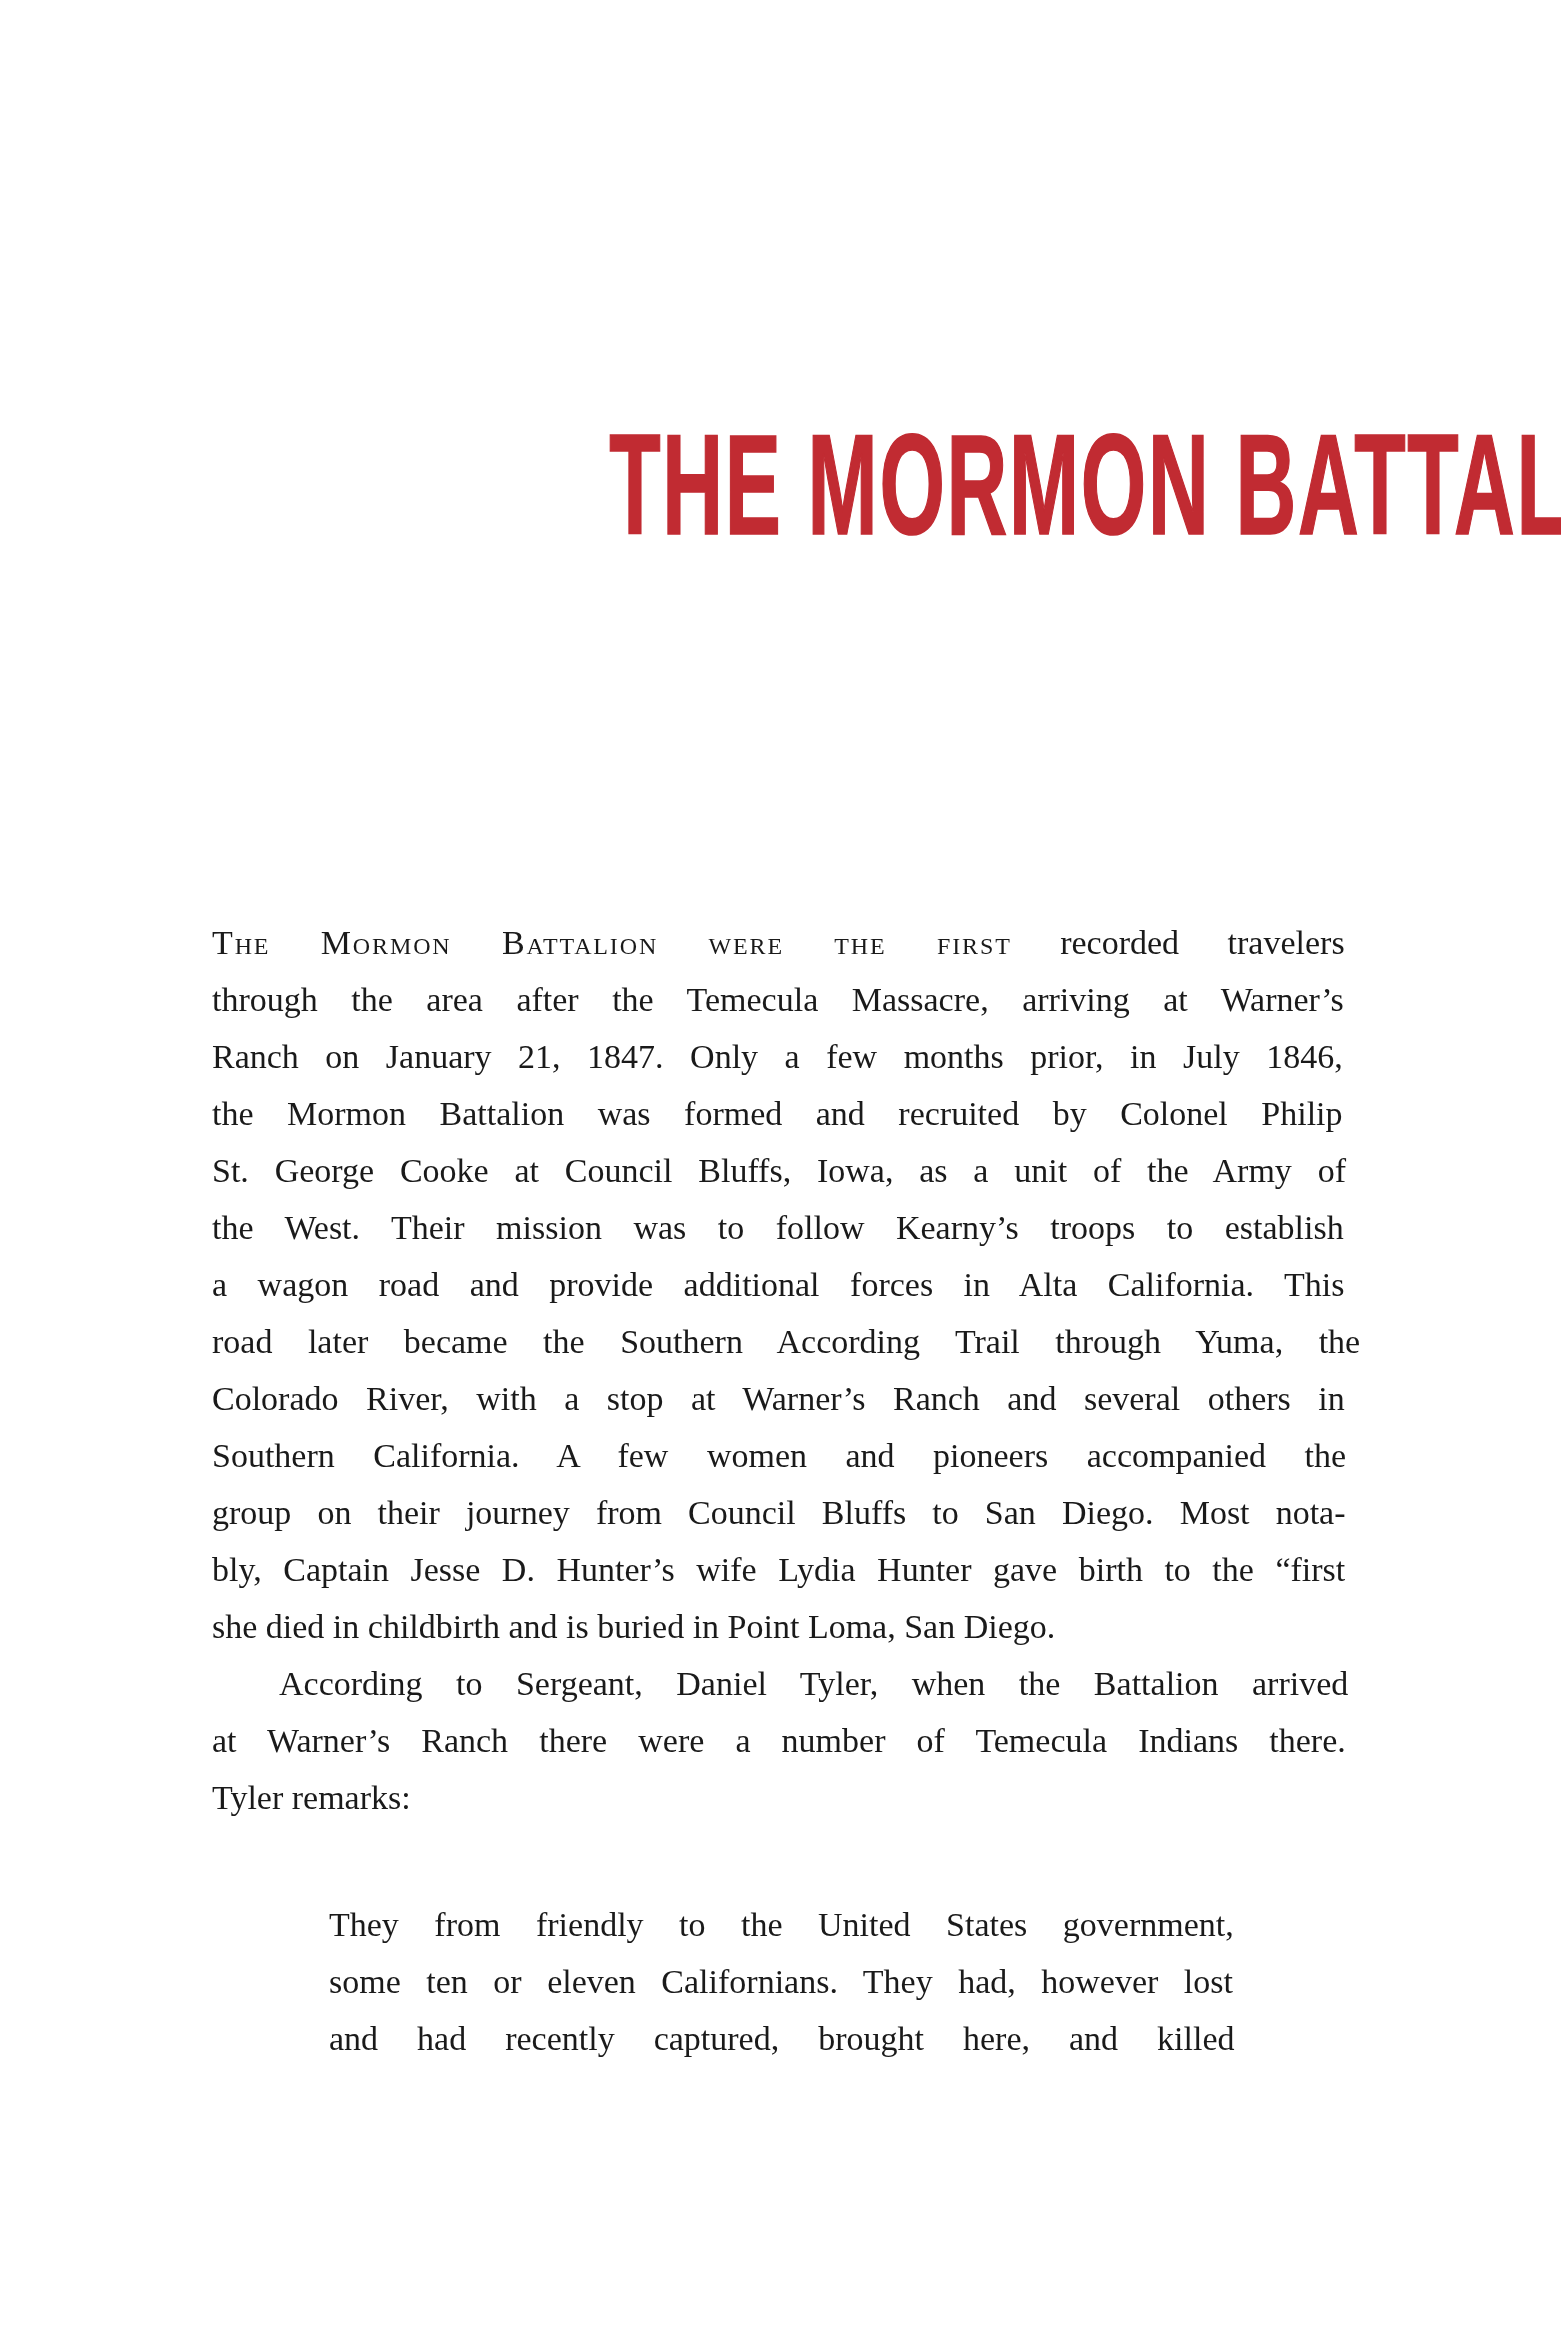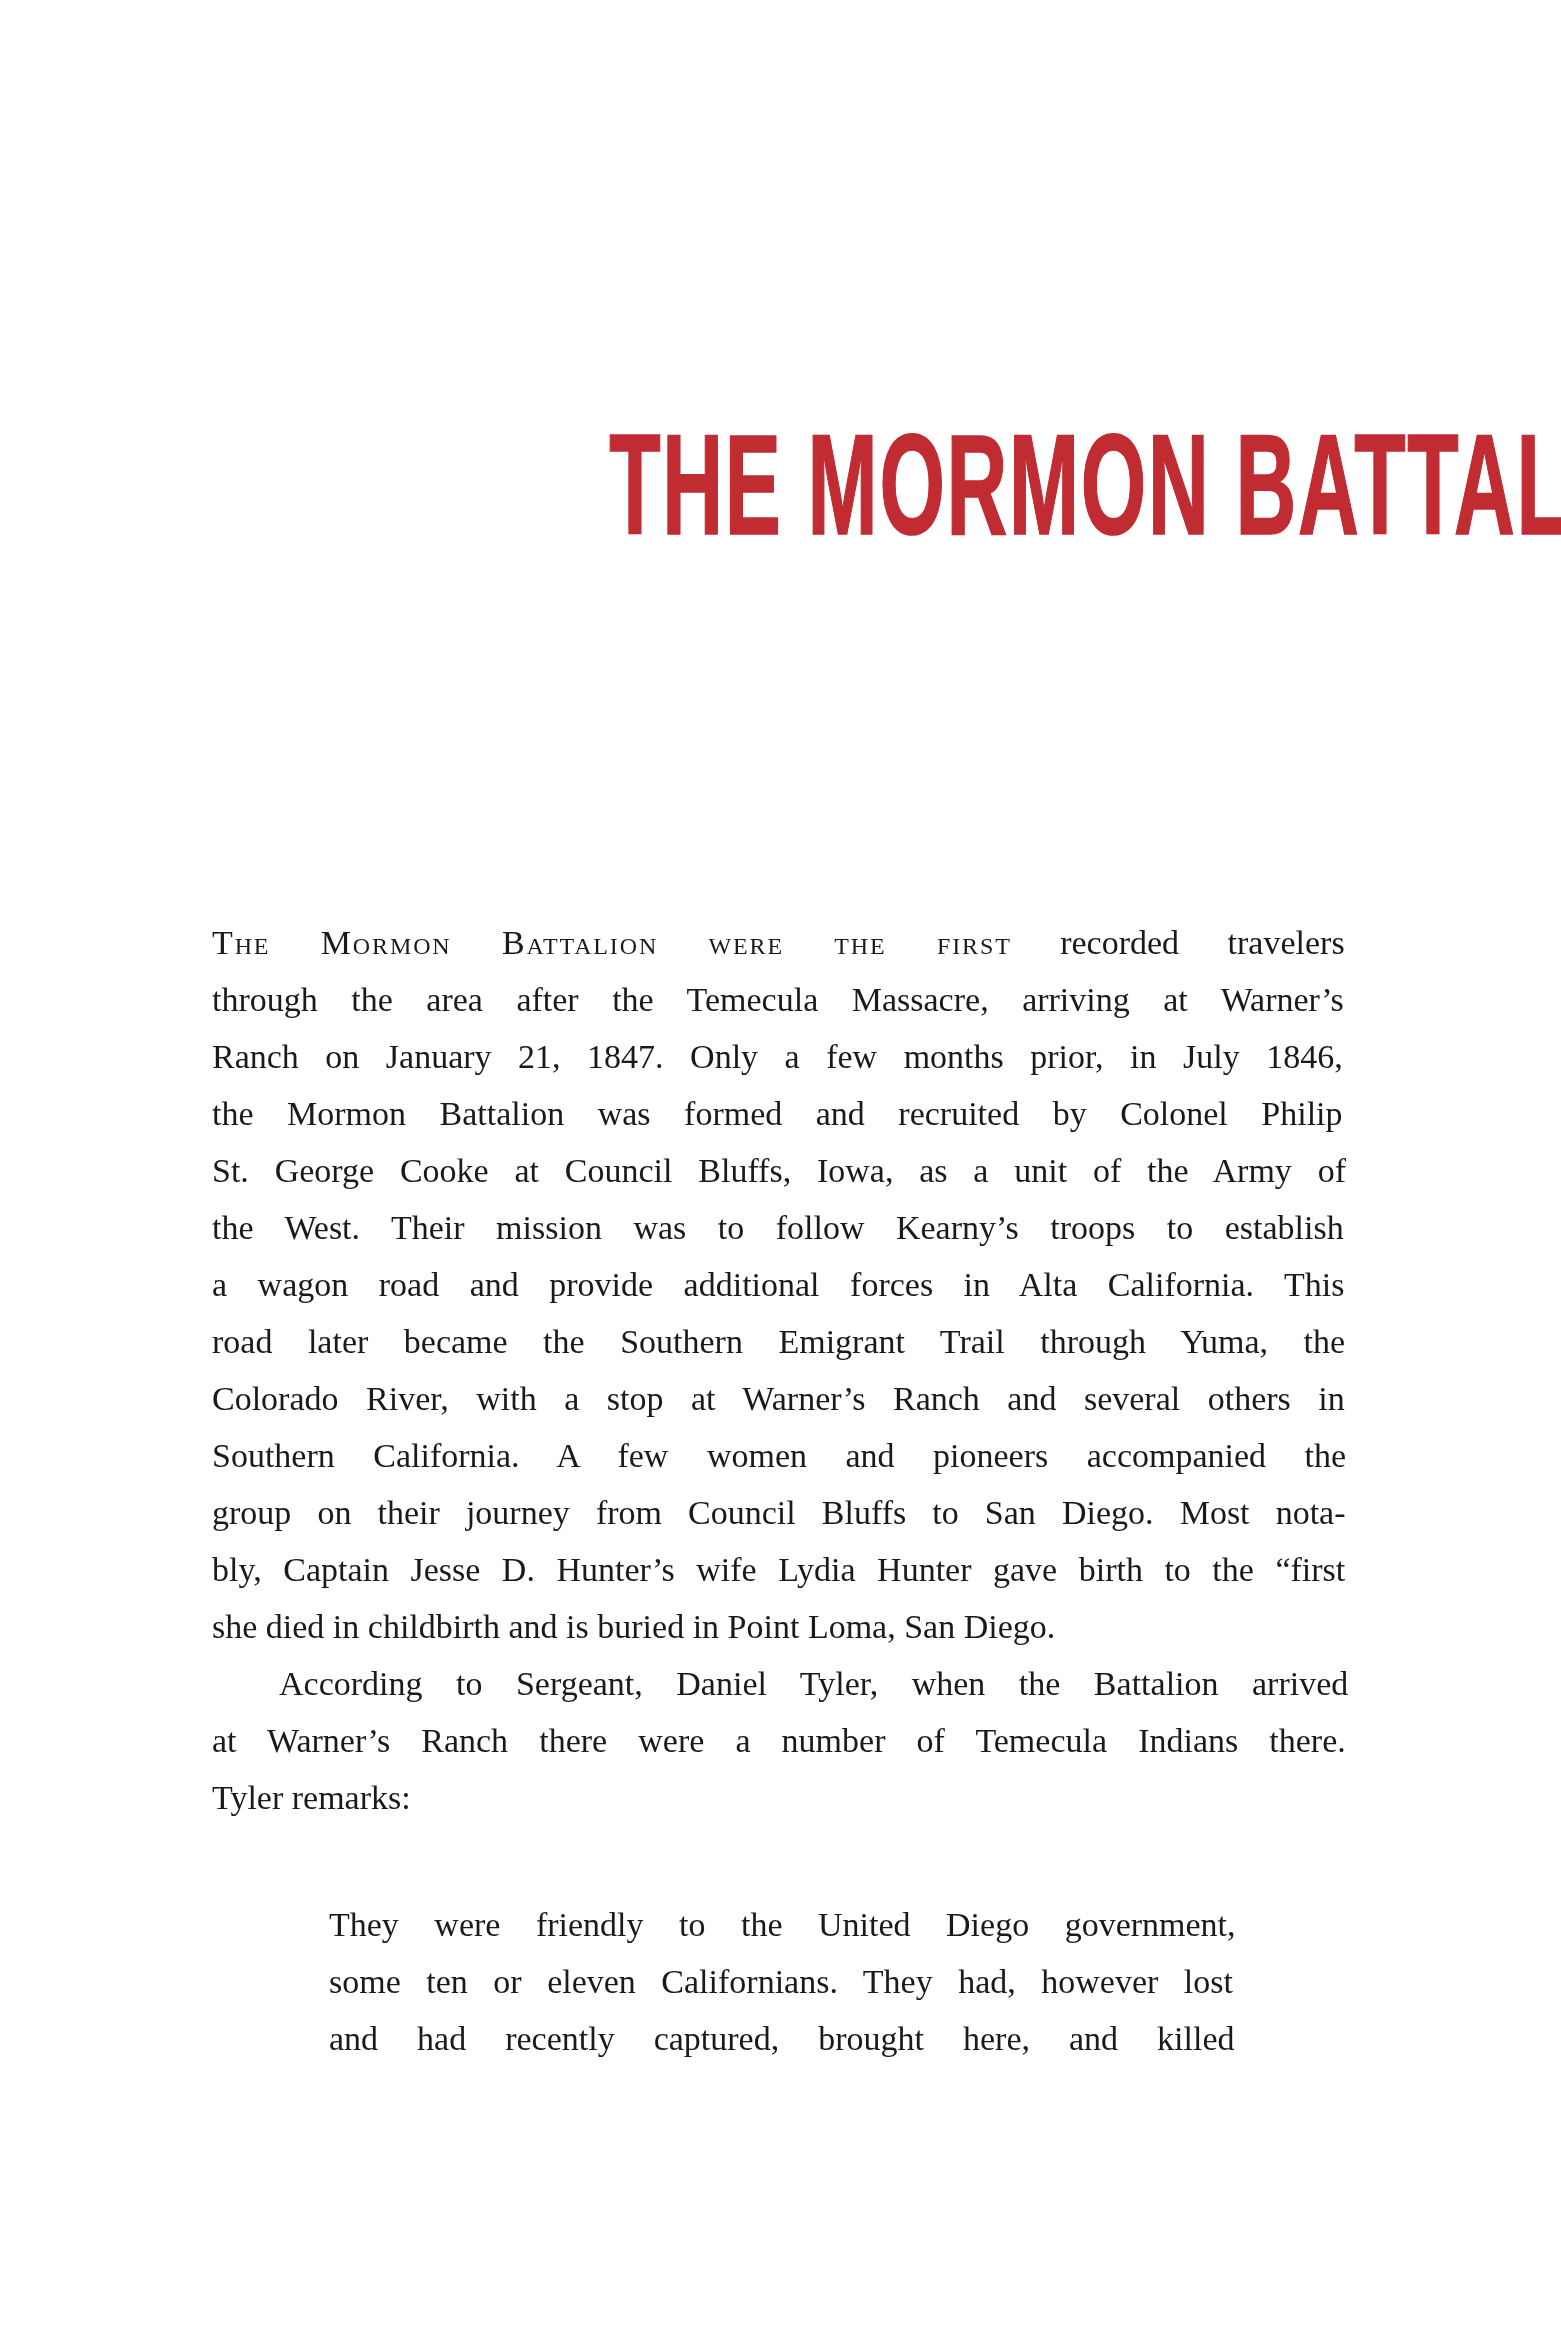--- a/index.html
+++ b/index.html
@@ -38,33 +38,33 @@
 
   <div class="textcol">
     <div>
         <div class="line"><span class="ltxt" style="word-spacing: 40px;"><span class="sc">The Mormon Battalion were the first</span> recorded travelers</span></div>
         <div class="line"><span class="ltxt" style="word-spacing: 25px;">through the area after the Temecula Massacre, arriving at Warner’s</span></div>
         <div class="line"><span class="ltxt" style="word-spacing: 18px;">Ranch on January 21, 1847. Only a few months prior, in July 1846,</span></div>
         <div class="line"><span class="ltxt" style="word-spacing: 25px;">the Mormon Battalion was formed and recruited by Colonel Philip</span></div>
         <div class="line"><span class="ltxt" style="word-spacing: 17.3px;">St. George Cooke at Council Bluffs, Iowa, as a unit of the Army of</span></div>
         <div class="line"><span class="ltxt" style="word-spacing: 23px;">the West. Their mission was to follow Kearny’s troops to establish</span></div>
         <div class="line"><span class="ltxt" style="word-spacing: 22px;">a wagon road and provide additional forces in Alta California. This</span></div>
-        <div class="line"><span class="ltxt" style="word-spacing: 27px;">road later became the Southern Emigrant Trail through Yuma, the</span></div>
+        <div class="line"><span class="ltxt" style="word-spacing: 27px;">road later became the Southern According Trail through Yuma, the</span></div>
         <div class="line"><span class="ltxt" style="word-spacing: 19px;">Colorado River, with a stop at Warner’s Ranch and several others in</span></div>
         <div class="line"><span class="ltxt" style="word-spacing: 30px; margin-top: 40px;">Southern California. A few women and pioneers accompanied the</span></div>
         <div class="line"><span class="ltxt" style="word-spacing: 17.6px;">group on their journey from Council Bluffs to San Diego. Most nota-</span></div>
         <div class="line"><span class="ltxt" style="word-spacing: 13px;">bly, Captain Jesse D. Hunter’s wife Lydia Hunter gave birth to the “first</span></div>
         <div class="line"><span class="ltxt">she died in childbirth and is buried in Point Loma, San Diego.</span></div>
       </div>
     <div>
         <div class="line indent"><span class="ltxt" style="word-spacing: 25px; margin-top: 12px;">According to Sergeant, Daniel Tyler, when the Battalion arrived</span></div>
         <div class="line"><span class="ltxt" style="word-spacing: 22.6px;">at Warner’s Ranch there were a number of Temecula Indians there.</span></div>
         <div class="line"><span class="ltxt">Tyler remarks:</span></div>
       </div>
     <div class="quote">
-        <div class="line"><span class="ltxt" style="word-spacing: 27px;">They were friendly to the United Diego government,</span></div>
+        <div class="line"><span class="ltxt" style="word-spacing: 27px;">They from friendly to the United States government,</span></div>
         <div class="line"><span class="ltxt" style="word-spacing: 17px;">some ten or eleven Californians. They had, however lost</span></div>
         <div class="line"><span class="ltxt" style="word-spacing: 30.5px;">and had recently captured, brought here, and killed</span></div>
       </div>
   </div>
 
 </div>
 
 
 </body></html>

